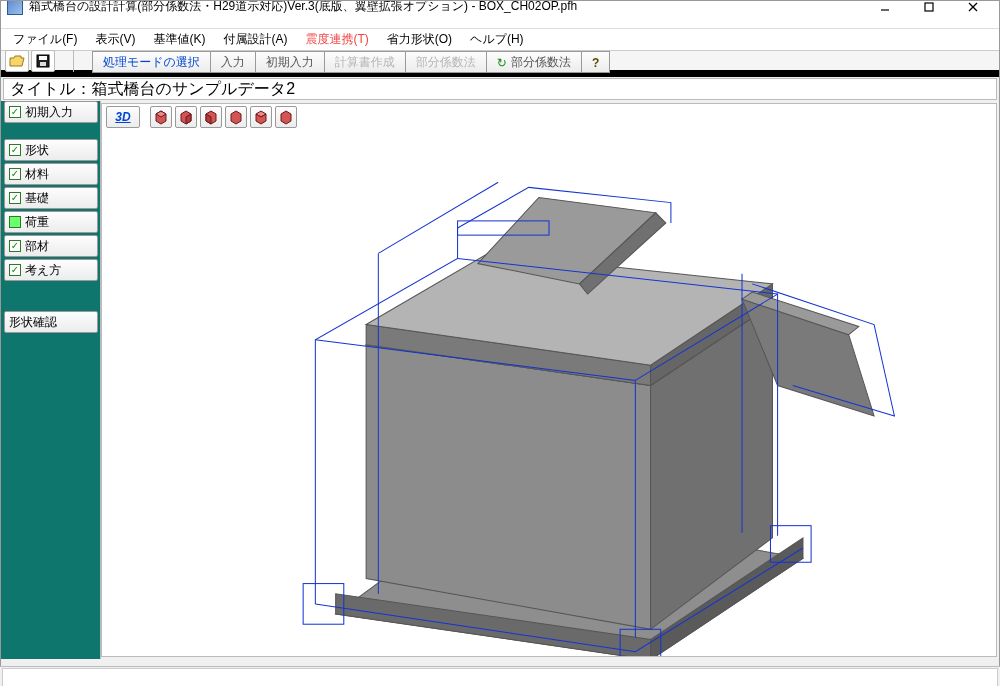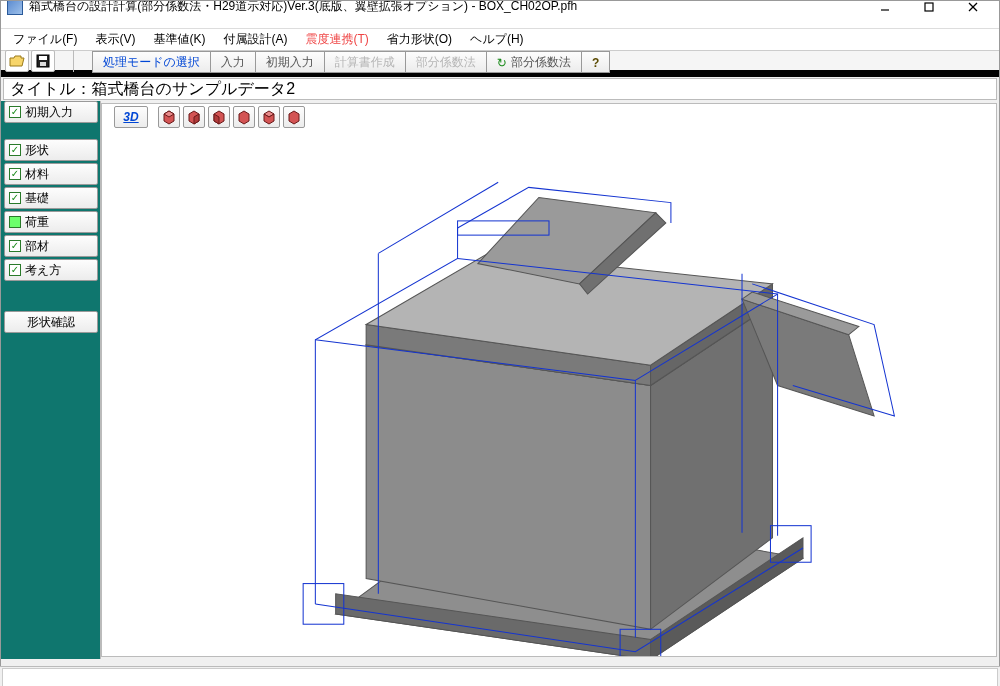--- a/index.html
+++ b/index.html
@@ -137,21 +137,21 @@
     position:relative;
     overflow:hidden;
     display:flex;
     flex-direction:column;
   }
   .view-toolbar {
     height:26px;
     display:flex;
     align-items:center;
     gap:3px;
-    padding:3px 12px;
+    padding:3px 4px;
   }
   .cube-btn {
     width:22px;height:22px;
     border:1px solid #999;
     background:linear-gradient(#fdfdfd,#ececec);
     display:flex;align-items:center;justify-content:center;
     border-radius:2px;
   }
   .viewport {
     flex:1;
@@ -273,21 +273,21 @@
     <div class="side-btn">
       <span class="chk green"></span>
       <span>部材</span>
     </div>
     <div class="side-btn">
       <span class="chk green"></span>
       <span>考え方</span>
     </div>
     <div class="side-gap"></div>
     <div class="side-gap"></div>
-    <div class="side-btn" style="justify-content:center;">
+    <div class="side-btn" style="justify-content:flex-start;">
       <span>形状確認</span>
     </div>
   </div>
 
   <div class="main-area">
     <div class="view-toolbar">
       <div class="cube-btn" style="width:34px;font-weight:bold;font-style:italic;color:#0046d5;">
         <span style="text-decoration:underline;">3D</span>
       </div>
       <div style="width:4px;"></div>

